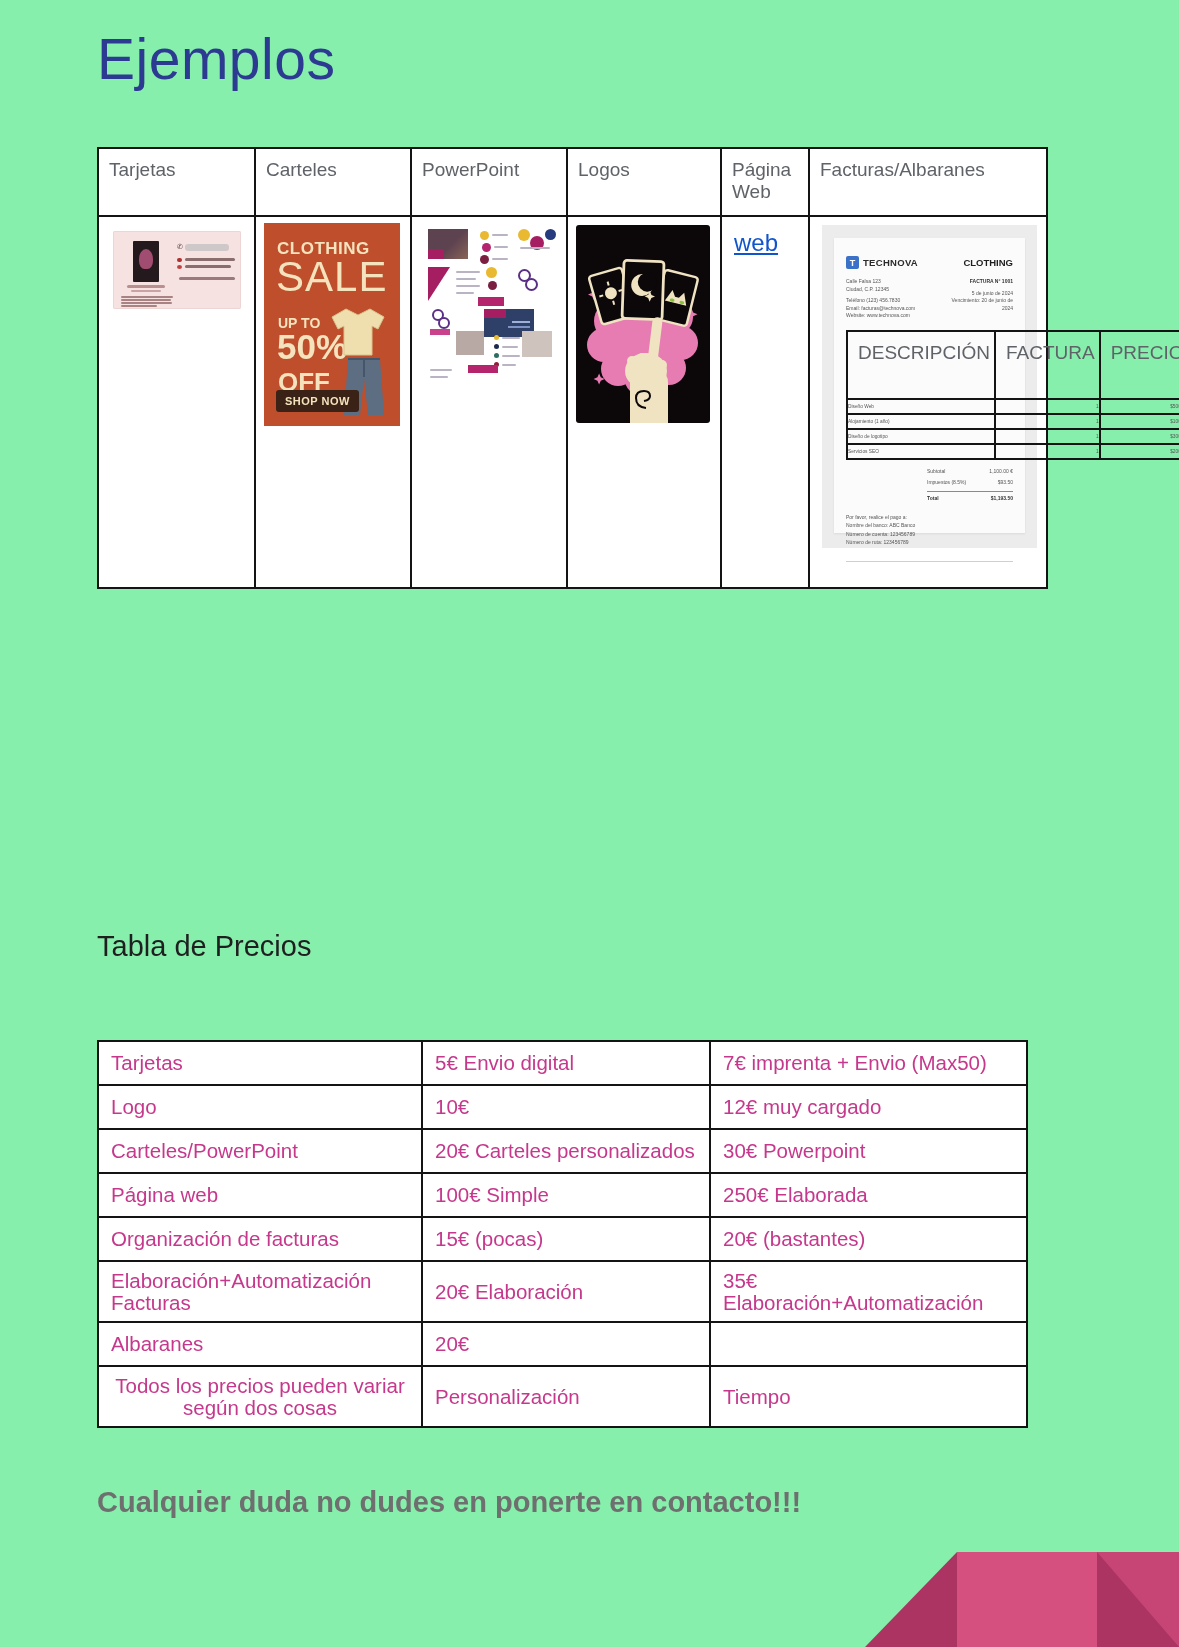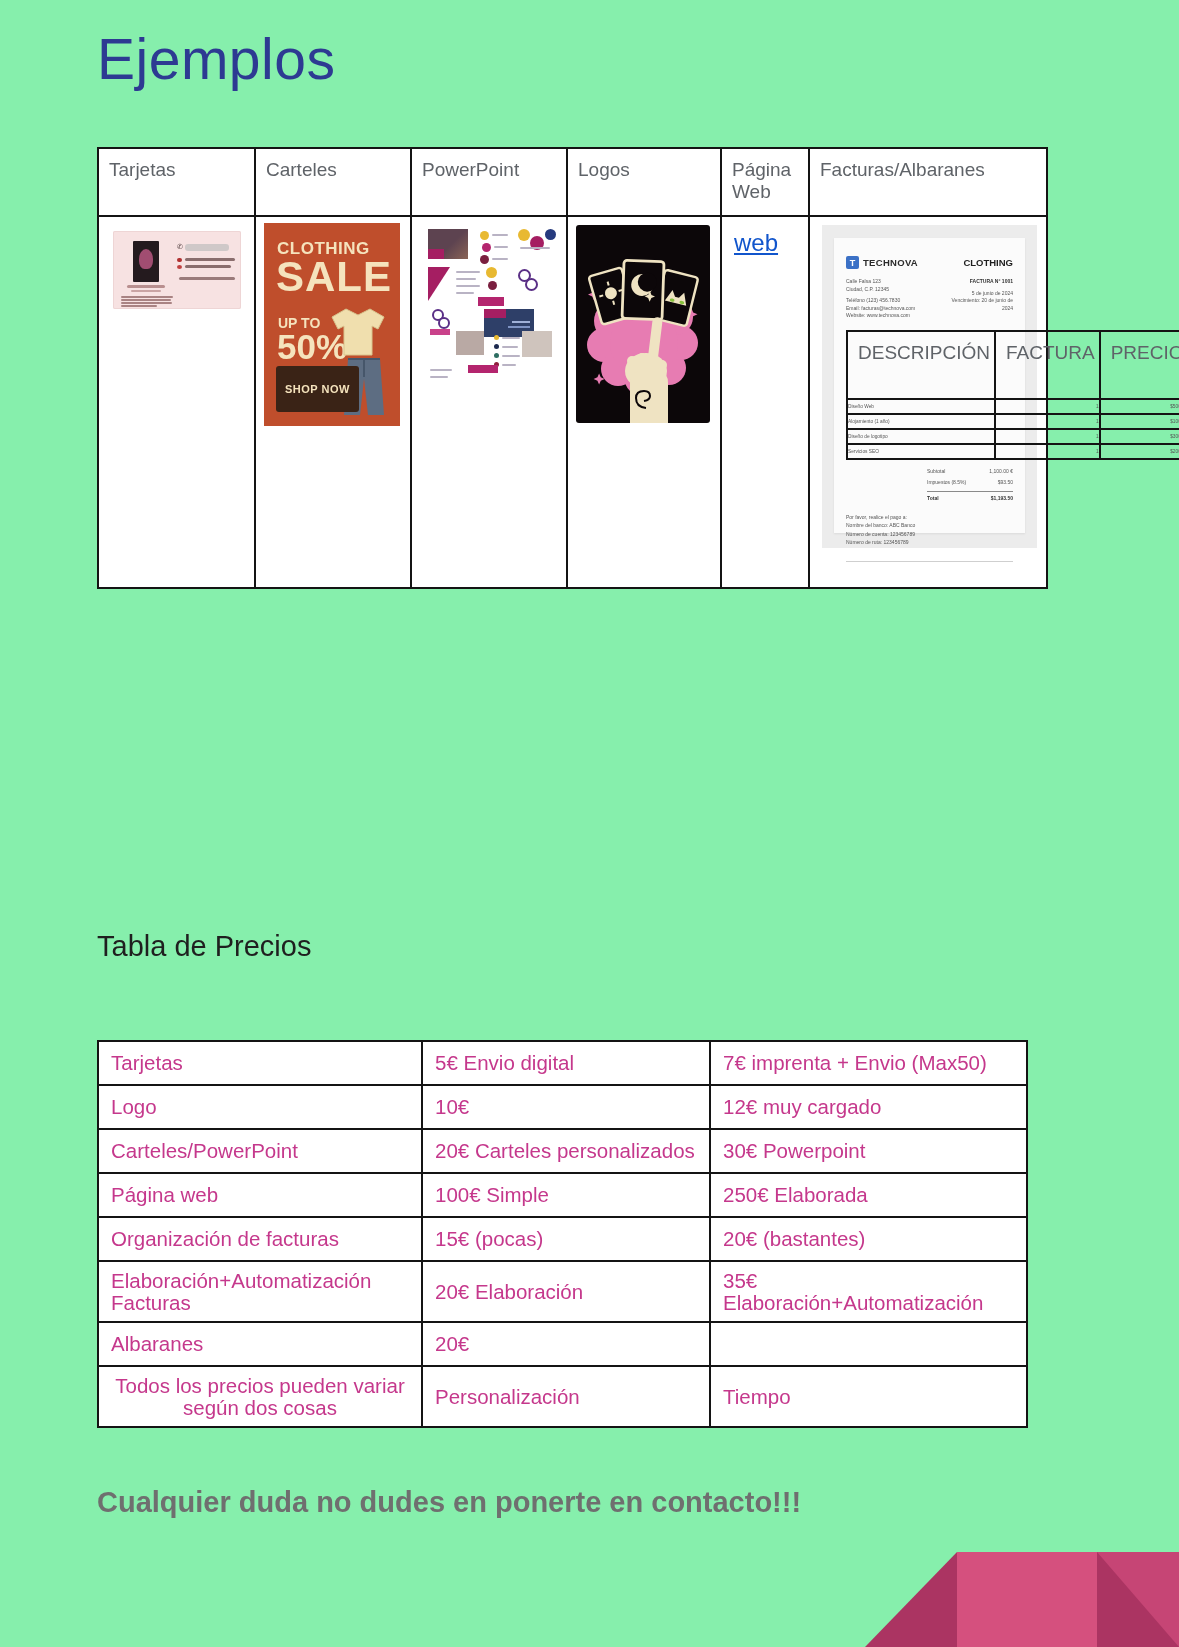--- a/index.html
+++ b/index.html
@@ -37,26 +37,26 @@
   .bc-mail1-ic{left:64px;top:27px;width:5px;height:4px;background:#b03030;}
   .bc-mail1{left:72px;top:27px;width:50px;height:3px;background:#8a6d6d;}
   .bc-mail2-ic{left:64px;top:34px;width:5px;height:4px;background:#c04040;border-radius:50%;}
   .bc-mail2{left:72px;top:34px;width:46px;height:3px;background:#8a6d6d;}
   .bc-line3{left:66px;top:46px;width:56px;height:2.5px;background:#9a7b7b;}
 
   
   .poster{position:relative;margin:6px 0 8px 8px;width:136px;height:203px;background:#bf4e2c;
           color:#f5e3bd;overflow:hidden;}
   .po-l1{position:absolute;left:13px;top:16px;font-size:17px;font-weight:bold;letter-spacing:.5px;}
-  .po-l2{position:absolute;left:12px;top:30px;font-size:42px;font-weight:bold;letter-spacing:1px;}
+  .po-l2{position:absolute;left:12px;top:30px;font-size:42px;font-weight:normal;letter-spacing:1px;}
   .po-l3{position:absolute;left:14px;top:92px;font-size:14px;font-weight:bold;}
   .po-l4{position:absolute;left:13px;top:104px;font-size:35px;font-weight:bold;}
   .po-l5{position:absolute;left:14px;top:144px;font-size:26px;font-weight:bold;}
   .po-btn{position:absolute;left:12px;bottom:14px;background:#3a2316;color:#f5e3bd;font-size:11px;
-          font-weight:bold;padding:17px 9px;border-radius:3px;letter-spacing:.5px;}
+          font-weight:bold;padding:5px 9px;border-radius:3px;letter-spacing:.5px;}
   .po-art{position:absolute;right:2px;top:84px;}
 
   
   .collage{position:relative;margin:6px 0 0 10px;width:136px;height:190px;background:#fff;}
   .collage div{position:absolute;}
   .cg-thumb1{left:6px;top:6px;width:40px;height:30px;background:linear-gradient(135deg,#5d4350 55%,#8a6456);}
   .cg-thumb1 i{position:absolute;left:0;bottom:0;width:16px;height:10px;background:#a51e62;display:block;}
   .cg-dot{width:9px;height:9px;border-radius:50%;}
   .cg-line{height:2px;background:#b9b3c4;border-radius:1px;}
   .cg-wedge{left:6px;top:44px;width:0;height:0;border-top:34px solid #a51e62;border-right:22px solid transparent;}

